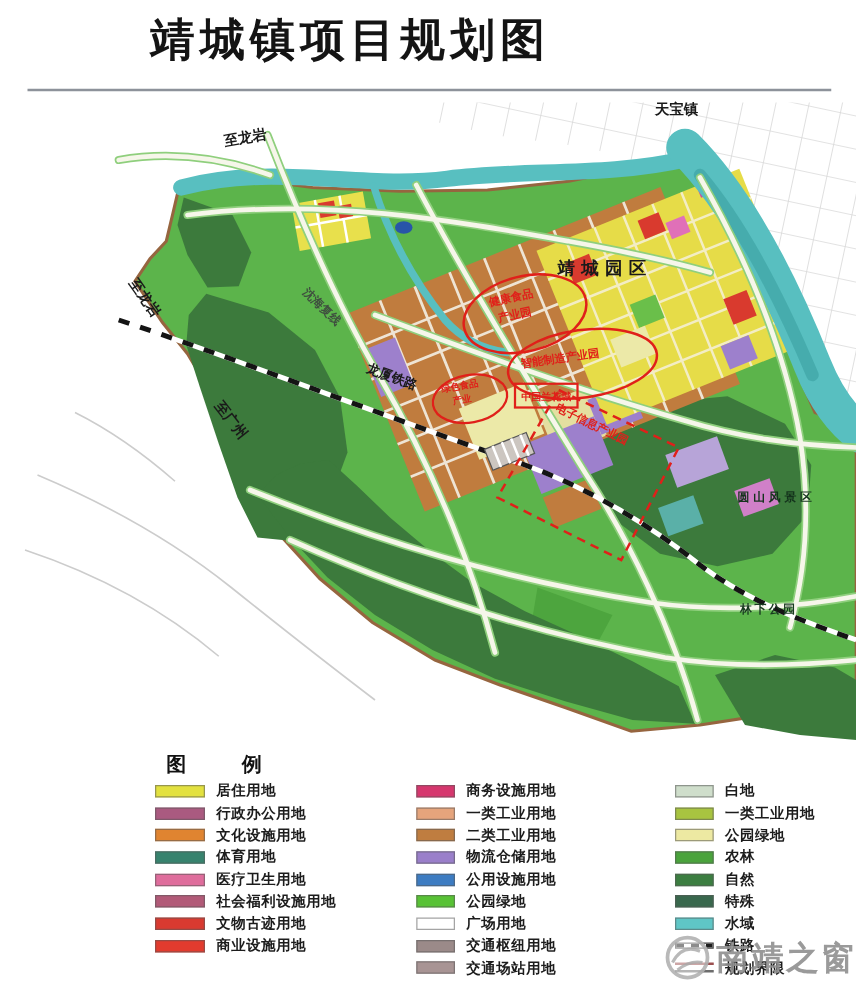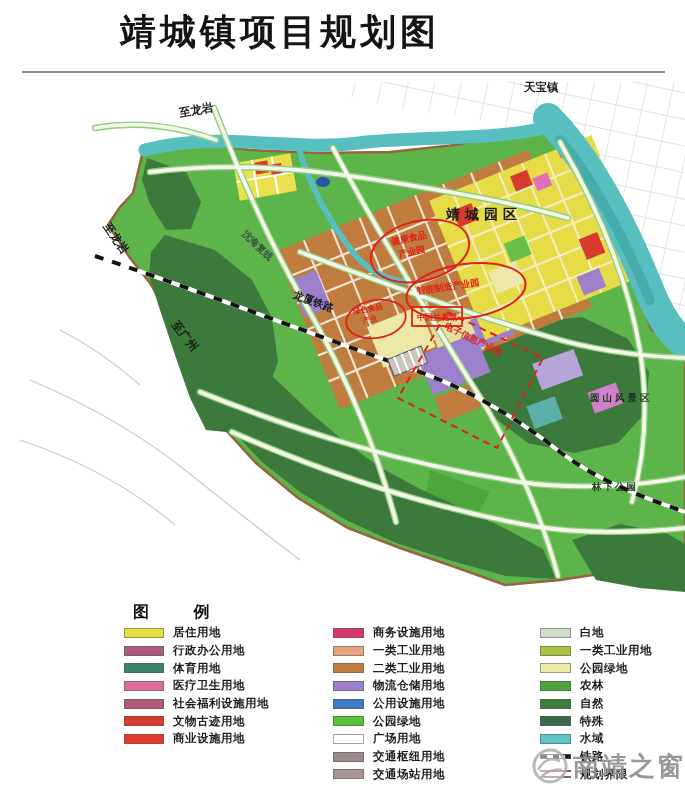--- a/index.html
+++ b/index.html
@@ -193,20 +193,24 @@
   <div class="legend-col c0">
       <div class="lrow">
         <span class="sw" style="width: 40px; background: rgb(227, 225, 63);"></span>
         <span class="lbl">居住用地</span>
       </div>
       <div class="lrow">
         <span class="sw" style="width: 40px; background: rgb(170, 90, 128);"></span>
         <span class="lbl">行政办公用地</span>
       </div>
       <div class="lrow">
+        <span class="sw" style="width: 40px; background: rgb(224, 132, 48);"></span>
+        <span class="lbl">文化设施用地</span>
+      </div>
+      <div class="lrow">
         <span class="sw" style="width: 40px; background: rgb(55, 131, 110);"></span>
         <span class="lbl">体育用地</span>
       </div>
       <div class="lrow">
         <span class="sw" style="width: 40px; background: rgb(223, 109, 156);"></span>
         <span class="lbl">医疗卫生用地</span>
       </div>
       <div class="lrow">
         <span class="sw" style="width: 40px; background: rgb(178, 90, 120);"></span>
         <span class="lbl">社会福利设施用地</span>

